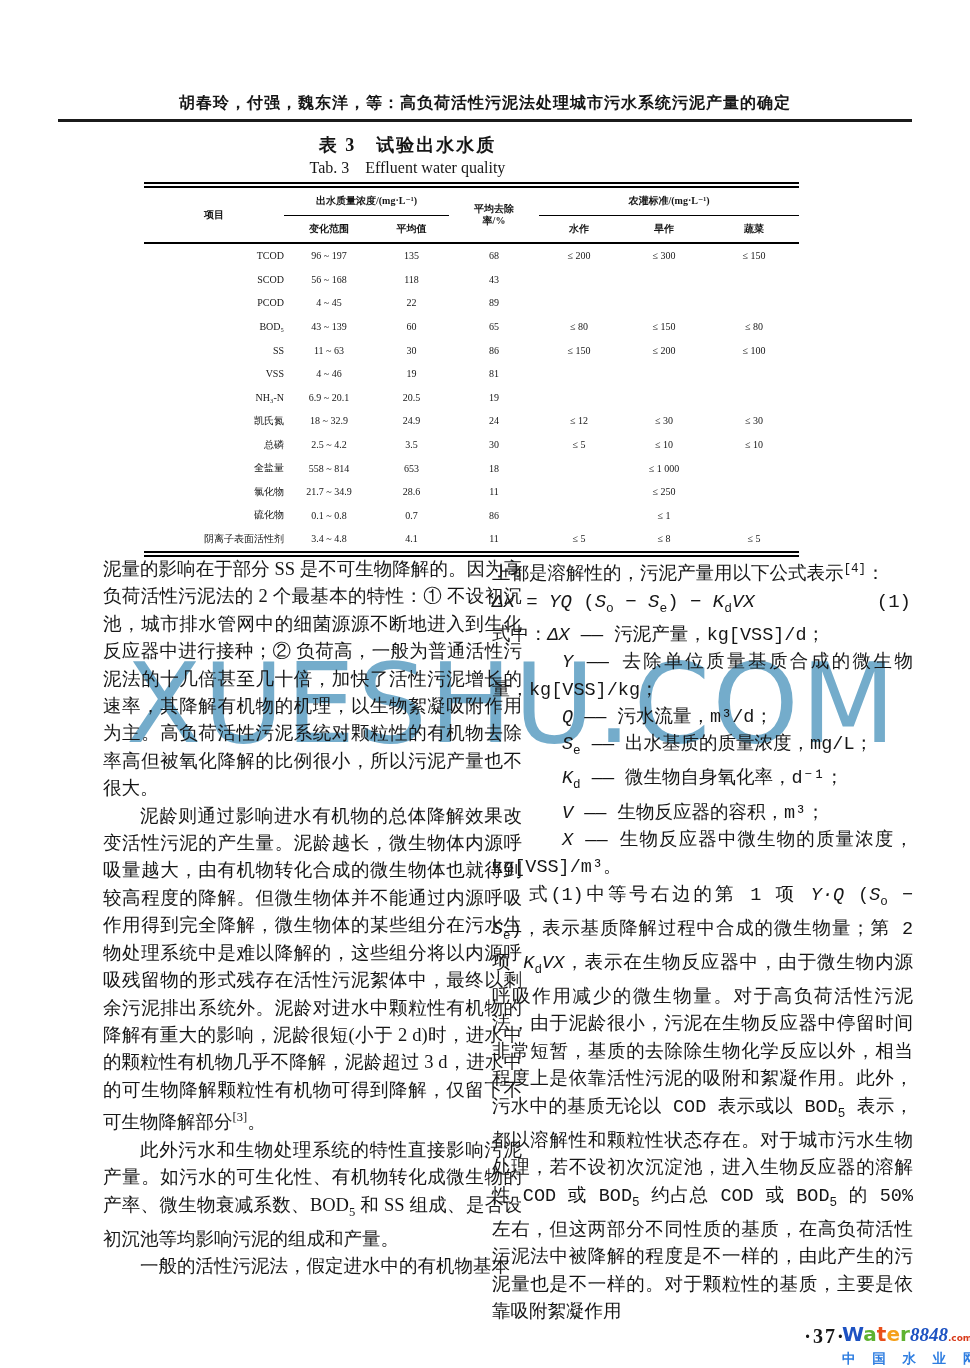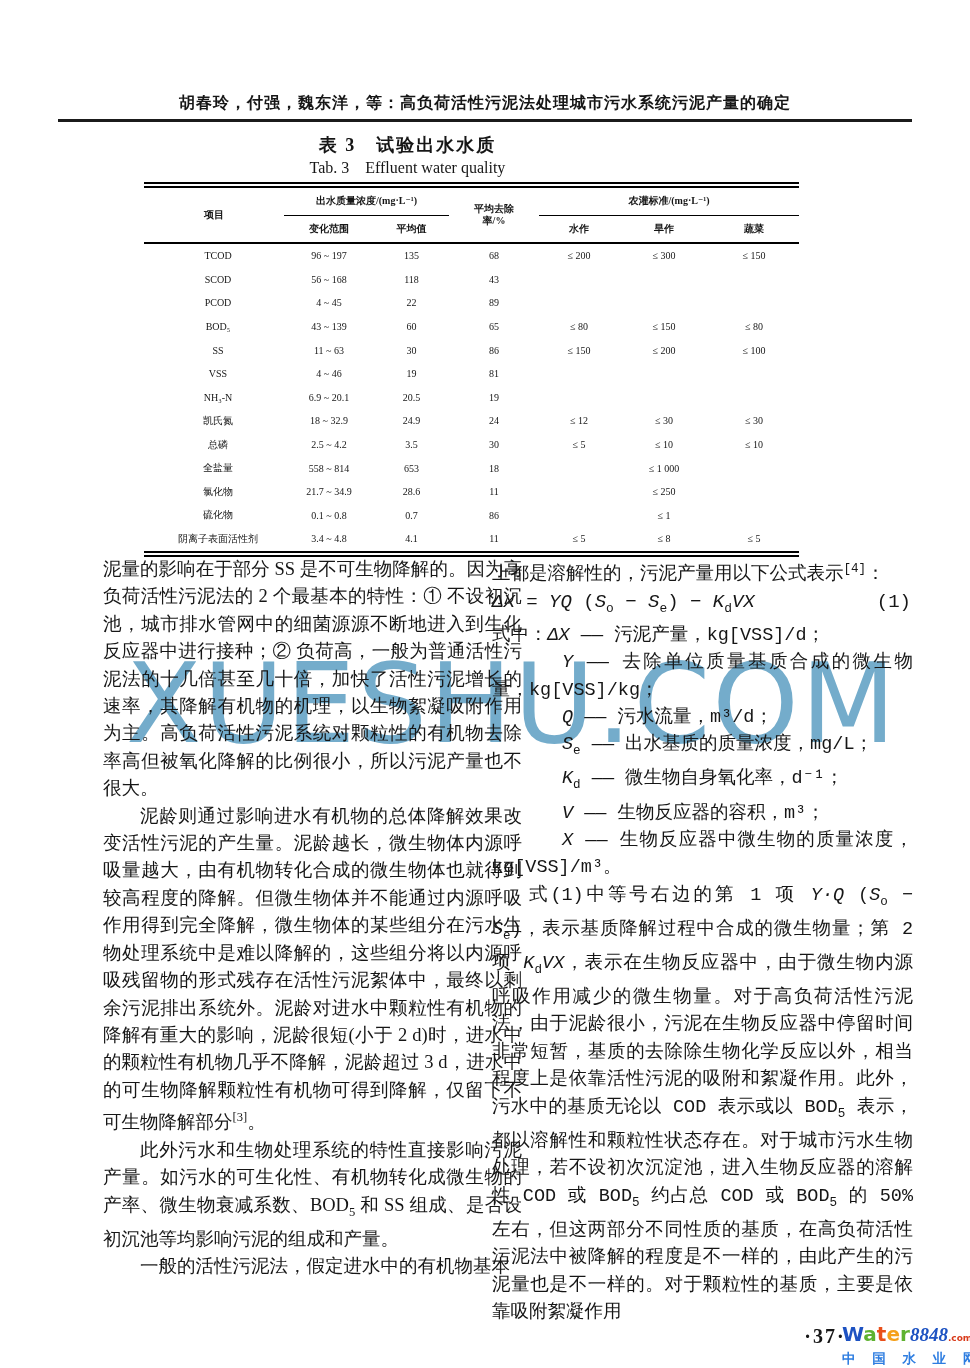--- a/index.html
+++ b/index.html
@@ -24,21 +24,21 @@
   .tbl-title-en { position:absolute; top:158px; left:0; width:84%; text-align:center; font-size:16px; }
 
   table.wq { position:absolute; top:182px; left:144px; width:655px; border-collapse:collapse;
     border-top:6px double #000; border-bottom:6px double #000; font-size:10px; }
   table.wq th, table.wq td { padding:0; }
   table.wq thead th { font-weight:600; line-height:1.25; }
   th.grp { border-bottom:1.5px solid #000; height:27px; }
   thead tr.sub th { border-bottom:2px solid #000; height:26px; }
   th.rs { border-bottom:2px solid #000; }
   tbody td { height:23.6px; text-align:center; }
-  tbody td.c-name { text-align:center; padding-left:8px; }
+  tbody td.c-name { text-align:right; padding-left:8px; }
 
   .col { position:absolute; top:556px; font-size:18.5px; line-height:27.4px; }
   .col-left  { left:55px;  width:419px;margin-left:48px; }
   .col-right { left:492px; width:421px;font-family:Liberation Mono, monospace; }
   .blk { text-align:justify; }
   .blk.indent { text-indent:2em; }
   .blk.def { text-indent:70px; }
   .blk.formula { text-align:left; position:relative; text-indent:0; font-size:19px; }
   .blk.formula .eqnum { position:absolute; right:2px; top:0; font-style:normal; }
   .blk i { font-style:italic; }

